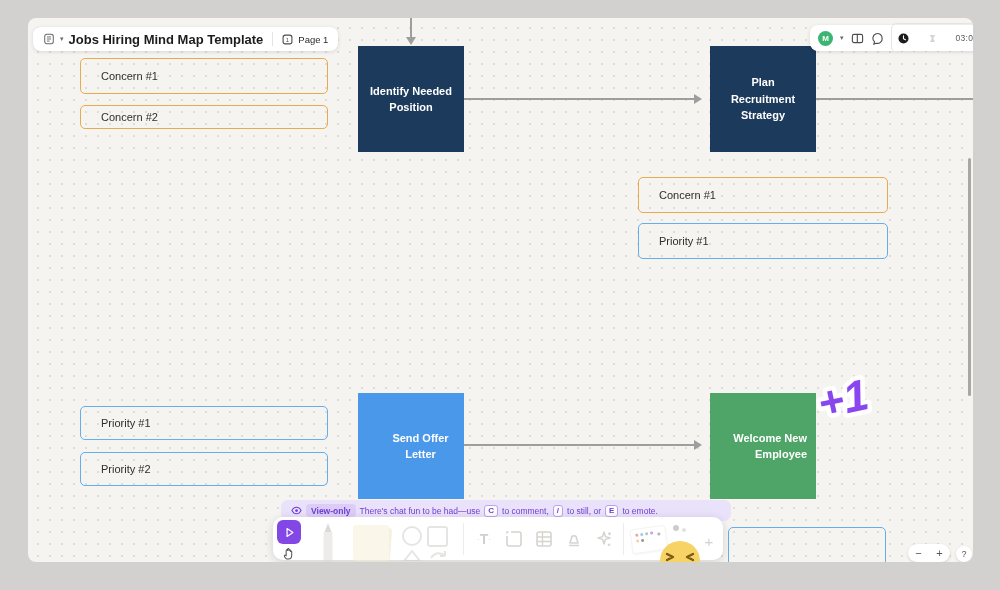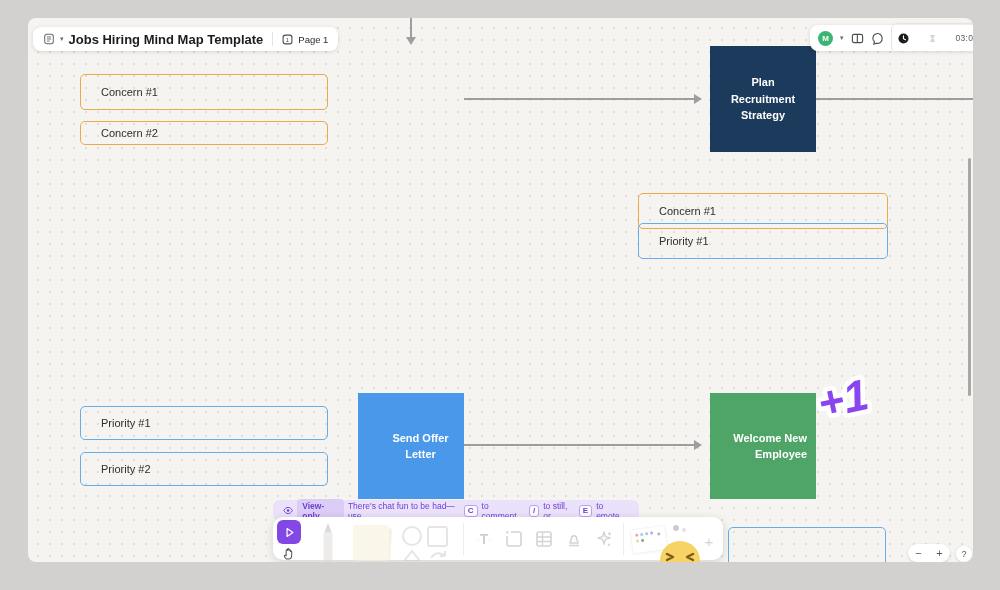--- a/index.html
+++ b/index.html
@@ -26,21 +26,21 @@
   }
   .node.navy  { background:#1b3a5c; }
   .node.blue  { background:#4a98e9;padding-left:28px; }
   .node.green { background:#4fa567; }
 
   
   .field {
     position:absolute; border-radius:5px; display:flex; align-items:center;
     font-size:11px; color:#2e2e2e; padding-left:20px; background:transparent;
   }
-  .field.orange { border:1.5px solid #e9a94f;margin-top:16px; }
+  .field.orange { border:1.5px solid #e9a94f; }
   .field.blue   { border:1.5px solid #66adeb; }
 
   
   .emote-plus { position:absolute; left:770px; top:346px; width:90px; height:70px; transform:rotate(-12deg); }
 
   
   .pill {
     position:absolute; background:#fff; border-radius:8px; box-shadow:0 1px 4px rgba(0,0,0,.12);
     display:flex; align-items:center;
   }
@@ -52,21 +52,21 @@
 
   .collab-pill { left:782px; top:7px; height:26px; padding:0 6px 0 8px; gap:7px; }
   .avatar { width:15px; height:15px; border-radius:50%; background:#3cb573; color:#fff; font-size:8px; font-weight:bold; display:flex; align-items:center; justify-content:center; }
   .timer-pill { display:flex; align-items:center; gap:20px; border:1px solid #e6e4e1; border-radius:6px; height:30px; padding:12px 6px; }
   .timer-text { font-size:8.5px; color:#5c5c5c; letter-spacing:.3px; }
   .hourglass { width:7px; height:9px; opacity:.35; }
   .share-btn { background:#8c52f5; color:#fff; border:none; border-radius:6px; font-size:8.5px; font-family:inherit; padding:4px 9px; cursor:pointer; }
 
   
   .banner {
-    position:absolute; left:245px; top:482px; width:366px; height:21px; background:#eae1fb;
+    position:absolute; left:253px; top:482px; width:450px; height:21px; background:#eae1fb;
     border-radius:7px; display:flex; align-items:center; gap:4px; padding:0 10px; color:#6f3fd4; font-size:8.5px;
   }
   .banner-badge { background:#dccdf6; border-radius:4px; padding:1.5px 5px; font-weight:bold; font-size:8.5px; }
   .kbd { background:#fdfcff; border:1px solid #b9a3ee; border-radius:3px; padding:0 3px; font-size:8px; font-weight:bold; line-height:10px; }
 
   
   .toolbar {
     position:absolute; left:245px; top:499px; width:450px; height:43px; background:#fff;
     border-radius:10px; box-shadow:0 2px 10px rgba(0,0,0,.14);
   }
@@ -95,20 +95,23 @@
 <div class="app">
 
   <div class="line" style="left:382px; top:0; width:2px; height:19px;"></div>
   <div class="head-down" style="left:378px; top:19px;"></div>
   <div class="line" style="left:436px; top:80px; width:230px; height:2px;"></div>
   <div class="head-right" style="left:666px; top:76px;"></div>
   <div class="line" style="left:788px; top:80px; width:157px; height:2px;"></div>
   <div class="line" style="left:436px; top:426px; width:230px; height:2px;"></div>
   <div class="head-right" style="left:666px; top:422px;"></div>
 
+  <div class="node navy" style="left:330px; top:28px;">
+      <span>Identify Needed Position</span>
+    </div>
   <div class="node navy" style="left:682px; top:28px;">
       <span>Plan Recruitment Strategy</span>
     </div>
   <div class="node blue" style="left:330px; top:375px;">
       <span>Send Offer Letter</span>
     </div>
   <div class="node green" style="left:682px; top:375px;text-align:right;">
       <span>Welcome New Employee</span>
     </div>
 

